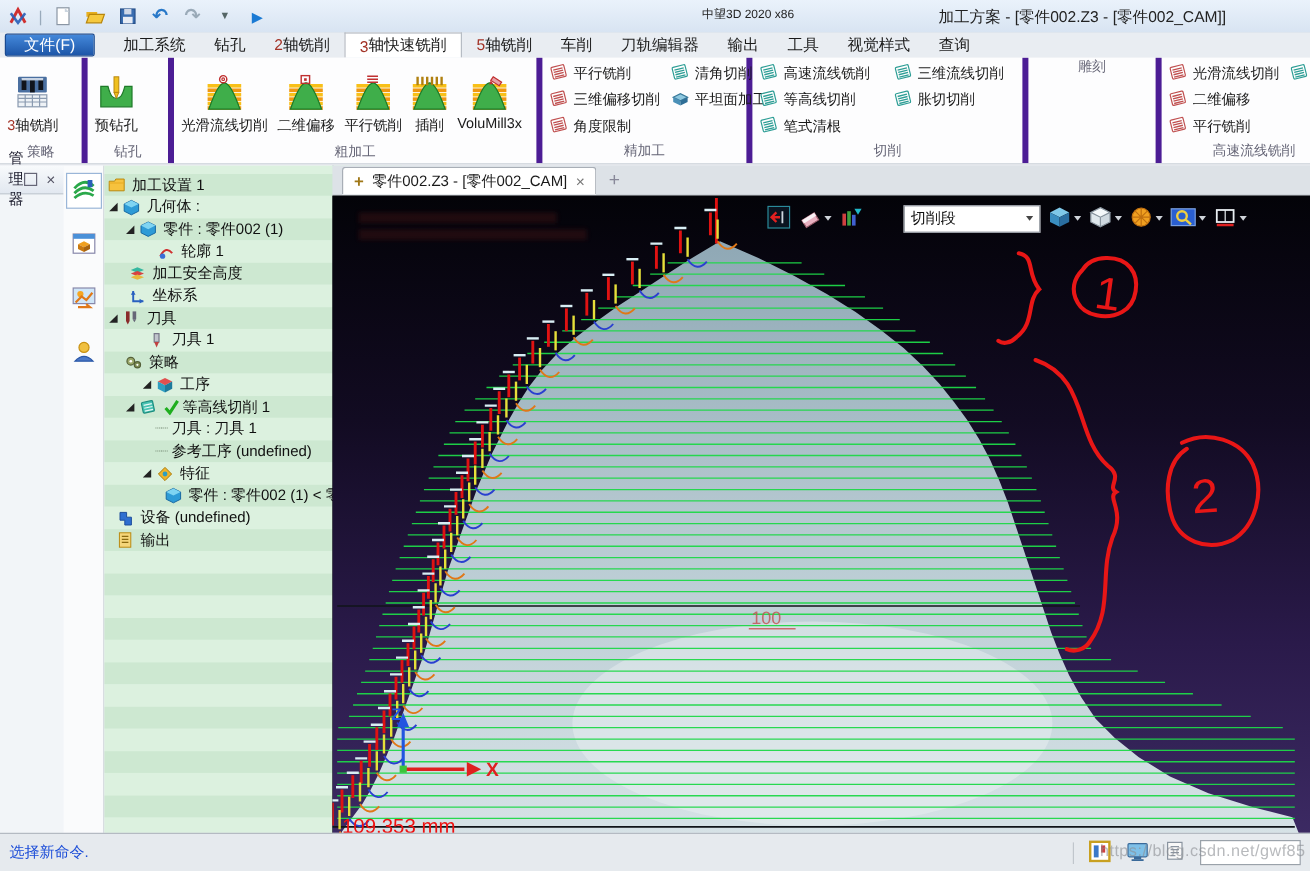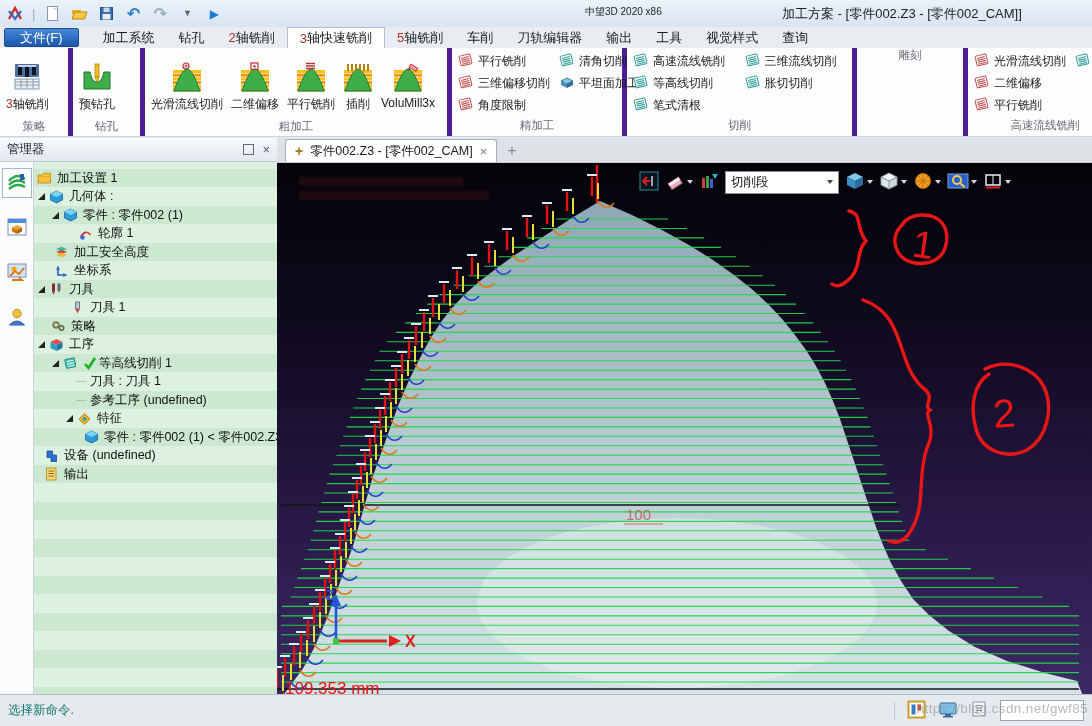--- a/index.html
+++ b/index.html
@@ -32,21 +32,21 @@
   .rgroup{height:100%;border-right:5px solid #4c1d95;display:flex;flex-direction:column;flex:0 0 auto;}
   .rgroup-items{flex:1;display:flex;align-items:flex-start;padding:13px 2px 0;}
   .rgroup-label{height:17px;text-align:center;color:#667;font-size:11.5px;}
   .rlarge{display:flex;flex-direction:column;align-items:center;padding:1px 4px;gap:1px;}
   .rlarge .lbl{font-size:12px;white-space:nowrap;}
   .rlarge .lbl .num{color:#a33327;}
   .rsmall-grid{display:grid;grid-template-rows:repeat(3,22px);grid-auto-flow:column;column-gap:8px;padding:2px 5px;}
   .rsmall{display:flex;align-items:center;gap:4px;font-size:12px;white-space:nowrap;}
   
   .manager{position:absolute;top:138px;left:0;width:277px;bottom:31px;background:#f2f5f8;
-    border-right:1px solid #98a2ac;display:flex;flex-direction:column;}
+    border-right:1px solid #98a2ac;display:flex;flex-direction:row;}
   .mgr-header{height:23px;flex:0 0 23px;display:flex;align-items:center;padding:0 7px;
     background:linear-gradient(#f8fafc,#e2e8f0);border-bottom:1px solid #c0c8d0;font-size:12.5px;color:#223;}
   .mgr-btns{margin-left:auto;display:flex;gap:8px;color:#556;align-items:center;}
   .mgr-restore{width:9px;height:9px;border:1.5px solid #667;display:inline-block;}
   .mgr-close{font-size:13px;}
   .mgr-body{flex:1;display:flex;min-height:0;border-radius:18px;}
   .mgr-strip{width:33px;flex:0 0 33px;background:#fafbfc;border-right:1px solid #d0d5da;
     padding-top:6px;display:flex;flex-direction:column;align-items:center;gap:15px;}
   .strip-btn{width:28px;height:28px;display:flex;align-items:center;justify-content:center;border:1px solid transparent;}
   .strip-btn.sel{background:#fff;border-color:#9ab6d8;}
@@ -68,25 +68,25 @@
   .dtab .plus{color:#a07818;font-weight:bold;font-size:14px;}
   .dtab .close{color:#777;font-size:13px;}
   .newtab{color:#889;font-size:16px;margin-bottom:2px;}
   .vp{position:relative;flex:1;min-height:0;background:#05050a;}
   #vpsvg{position:absolute;left:0;top:0;}
   .vptoolbar{position:absolute;top:7px;left:362px;height:24px;display:flex;align-items:center;gap:6px;z-index:5;}
   .vbtn{display:flex;align-items:center;}
   .crt{width:0;height:0;border-left:3.5px solid transparent;border-right:3.5px solid transparent;
     border-top:4px solid #cfd4da;margin-left:2px;}
   .combo{width:102px;height:21px;background:#fff;border:1px solid #8a9098;display:flex;
-    align-items:center;padding:0 5px;font-size:12.5px;color:#111;}
+    align-items:center;padding:0 5px;font-size:12.5px;color:#111;margin-left:28px;}
   .combo .crt{margin-left:auto;border-top-color:#444;}
   
   .statusbar{position:absolute;left:0;right:0;bottom:0;height:31px;background:#e6eaee;
-    border-top:1px solid #b4bac2;display:flex;align-items:center;padding:0 8px;font-size:12.5px;color:#0f766e;}
+    border-top:1px solid #b4bac2;display:flex;align-items:center;padding:0 8px;font-size:12.5px;color:#1d4ed8;}
   .sb-right{margin-left:auto;display:flex;align-items:center;gap:12px;}
   .sb-sep{width:1px;height:18px;background:#c0c6cc;}
   .sb-input{width:82px;height:19px;background:#fff;border:1px solid #9aa2aa;}
   .watermark{position:absolute;right:4px;bottom:10px;font-size:13.5px;z-index:9;
     color:rgba(140,144,148,.62);pointer-events:none;letter-spacing:.4px;}
 </style>
 </head>
 <body>
 
 <div id="app">
@@ -526,21 +526,21 @@
             <span class="tico">
               <svg width="15" height="14">
                 <circle cx="5" cy="6" r="3.2" fill="#9aa86a" stroke="#55603a"></circle>
                 <circle cx="5" cy="6" r="1.1" fill="#fff"></circle>
                 <circle cx="10.5" cy="9" r="2.6" fill="#7f8f55" stroke="#55603a"></circle>
                 <circle cx="10.5" cy="9" r=".9" fill="#fff"></circle>
               </svg>
             </span>
             <span>策略</span>
           </div>
-          <div class="trow" style="padding-left: 4px;">
+          <div class="trow" style="padding-left: 4px; margin-left: 28px;">
             <span class="texp"></span>
             <span class="tico">
               <svg width="15" height="14">
                 <polygon points="7.5,1 13.5,4 7.5,7 1.5,4" fill="#e05050"></polygon>
                 <polygon points="1.5,4 7.5,7 7.5,13 1.5,10" fill="#2f9ec0"></polygon>
                 <polygon points="13.5,4 7.5,7 7.5,13 13.5,10" fill="#1d7a9c"></polygon>
               </svg>
             </span>
             <span>工序</span>
           </div>

